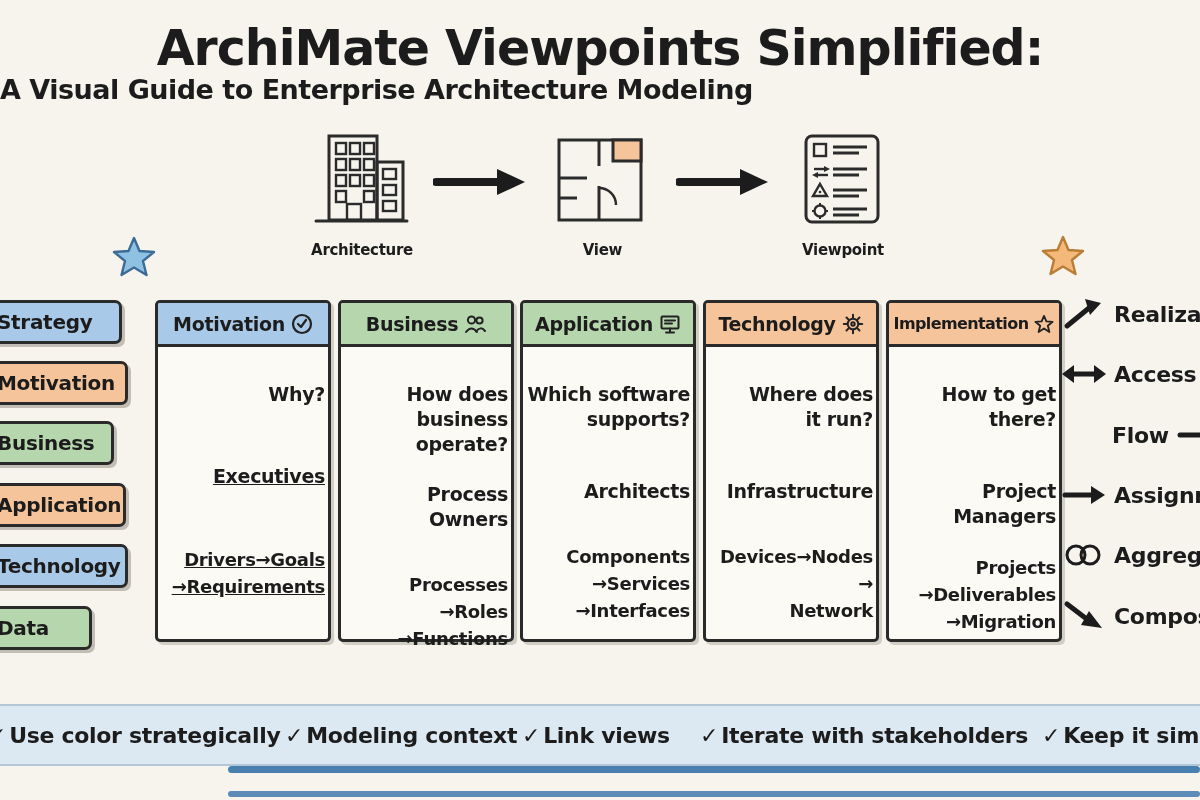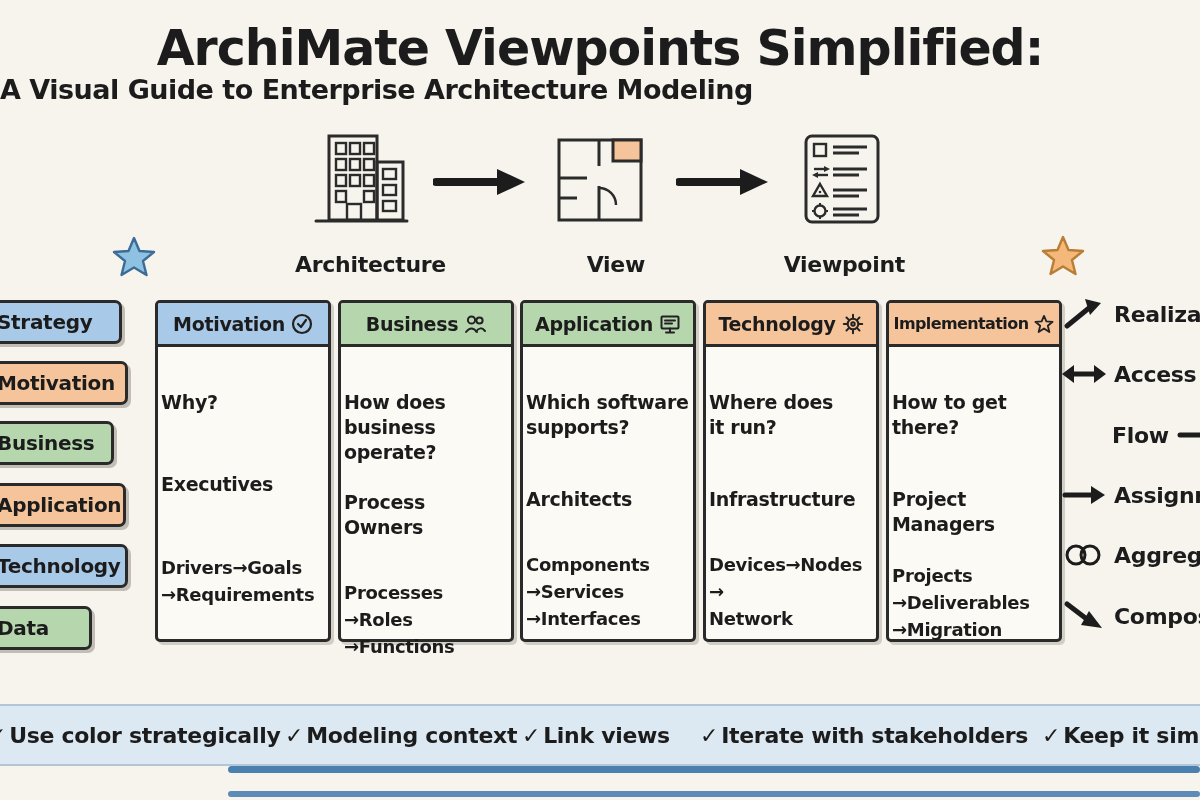--- a/index.html
+++ b/index.html
@@ -19,46 +19,46 @@
             font-size:27px;letter-spacing:-0.5px;margin:0;}
 
   
   .flow-icon{position:absolute;}
   .icon-architecture{left:303px;top:128px;}
   .icon-view{left:553px;top:132px;}
   .icon-viewpoint{left:797px;top:132px;}
   .flow-arrow{position:absolute;}
   .arrow-1{left:433px;top:164px;}
   .arrow-2{left:676px;top:164px;}
-  .flow-label{position:absolute;top:252px;font-size:22px;text-align:right;}
+  .flow-label{position:absolute;top:241px;font-size:15px;text-align:center;}
   .lbl-architecture{left:278px;width:168px;}
   .lbl-view{left:560px;width:85px;}
   .lbl-viewpoint{left:781px;width:124px;}
   .star{position:absolute;}
   .star-left{left:112px;top:236px;}
   .star-right{left:1041px;top:235px;}
 
   
   .layer{position:absolute;left:-14px;height:38px;border:3px solid #2a2a2a;
          border-radius:7px;box-shadow:3px 3px 0 rgba(95,90,75,.35);
          display:flex;align-items:center;padding-left:8px;font-size:20px;}
 
   
   .card{position:absolute;top:300px;width:170px;height:336px;background:#fbfaf5;
         border:3px solid #2a2a2a;border-radius:5px;
         box-shadow:3px 3px 0 rgba(95,90,75,.25);}
   .card-hdr{height:41px;border-bottom:3px solid #2a2a2a;display:flex;
             align-items:center;justify-content:center;gap:6px;font-size:19px;
             border-radius:2px 2px 0 0;}
   .card-hdr.small{font-size:16px;letter-spacing:-0.6px;}
-  .card-body{text-align:left;white-space:pre-line;padding:11px 3px;}
+  .card-body{text-align:right;white-space:pre-line;padding:3px 3px;}
   .q{margin-top:13px;font-size:19px;line-height:1.32;}
   .aud{margin-top:28px;font-size:19px;line-height:1.3;}
   .els{margin-top:20px;font-size:18px;line-height:1.5;}
-  .gap-lg{margin-top:38px;}
+  .gap-lg{margin-top:38px;text-decoration:underline;}
   .gap-sm{margin-top:6px;}
 
   
   .rel{position:absolute;display:flex;align-items:center;gap:8px;height:36px;
        width:240px;font-size:22px;white-space:nowrap;}
 
   
   .tips{position:absolute;top:704px;left:0;width:1200px;height:58px;
         border-top:2px solid #b3c6d6;border-bottom:2px solid #b3c6d6;}
   .tip{position:absolute;top:50%;transform:translateY(-50%);

